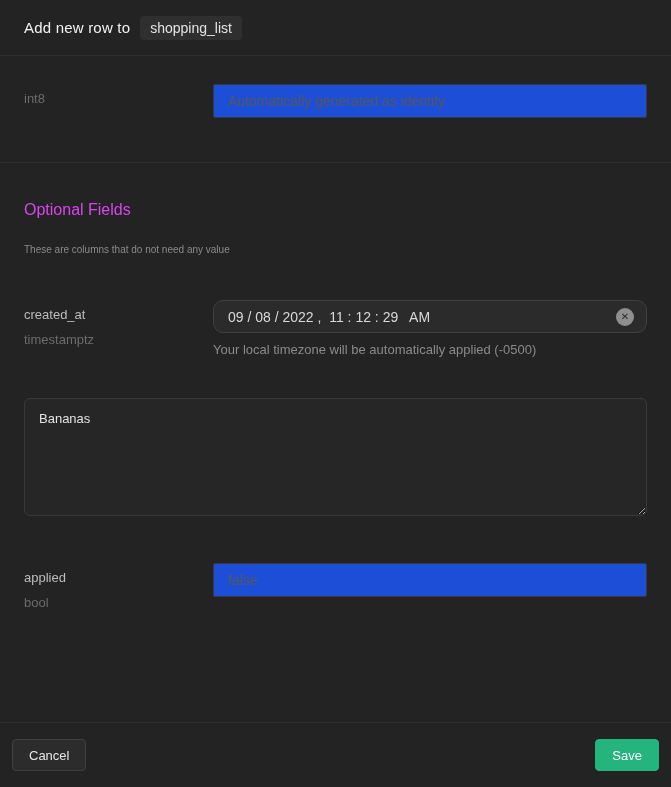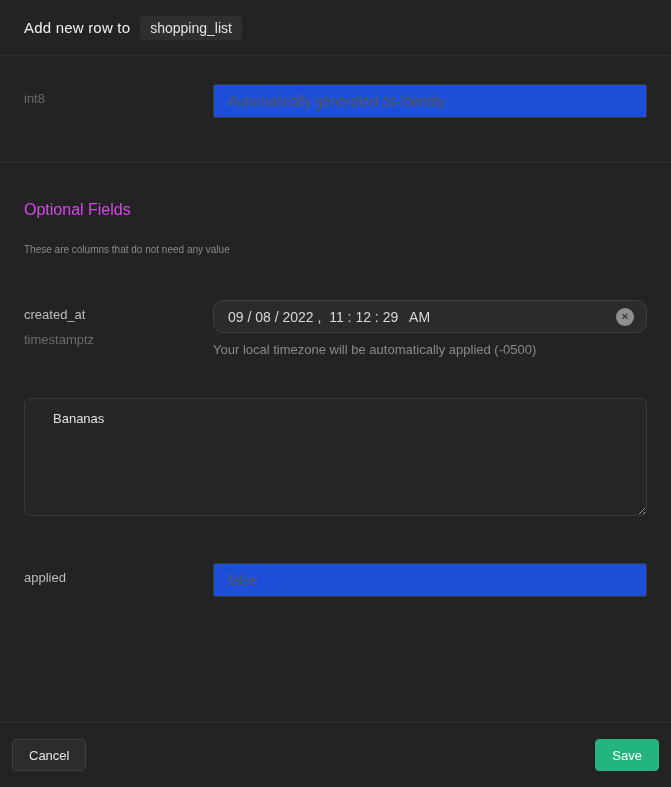--- a/index.html
+++ b/index.html
@@ -90,21 +90,21 @@
 
   .item-row { margin-top: 41px; }
   textarea.text-area {
     width: 100%; height: 118px;
     background: #262626;
     border: 1px solid #393939;
     border-radius: 6px;
     color: #e2e2e2;
     font-family: inherit;
     font-size: 13px;
-    padding: 12px 28px;
+    padding: 12px 14px;
     outline: none;
     resize: both;
   }
 
   .checked-row { margin-top: 43px; }
 
   
   .panel-footer {
     margin-top: auto;
     height: 65px; flex: 0 0 65px;
@@ -177,20 +177,21 @@
 
   <div class="field-row item-row">
     <div class="field-control">
       <textarea class="text-area" style="">Bananas</textarea>
     </div>
   </div>
 
   <div class="field-row checked-row">
     <div class="field-labels">
       <span class="field-name">applied</span>
+      <span class="field-type">bool</span>
     </div>
     <div class="field-control">
       <input class="text-input" type="text" placeholder="false" style="">
     </div>
   </div>
 
   <footer class="panel-footer">
     <button class="btn btn-cancel">Cancel</button>
     <button class="btn btn-save">Save</button>
   </footer>

